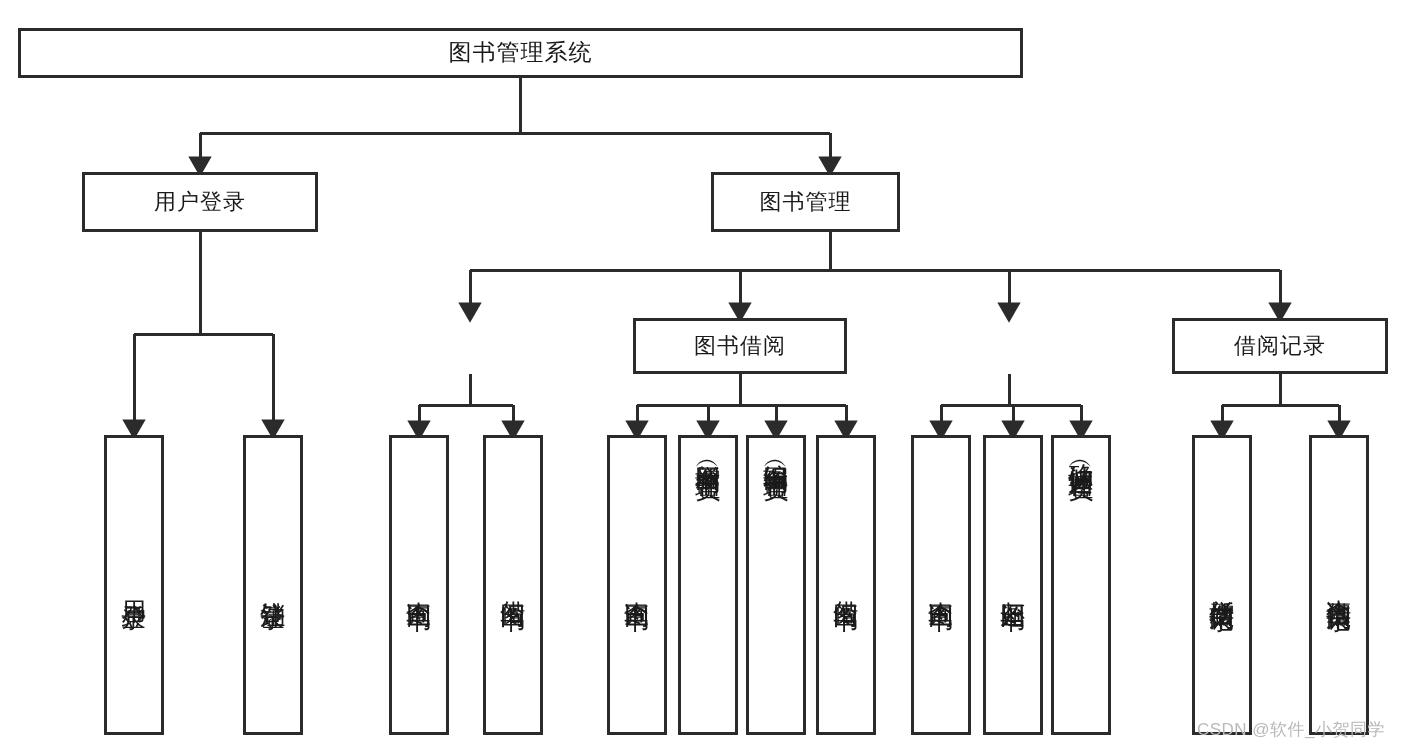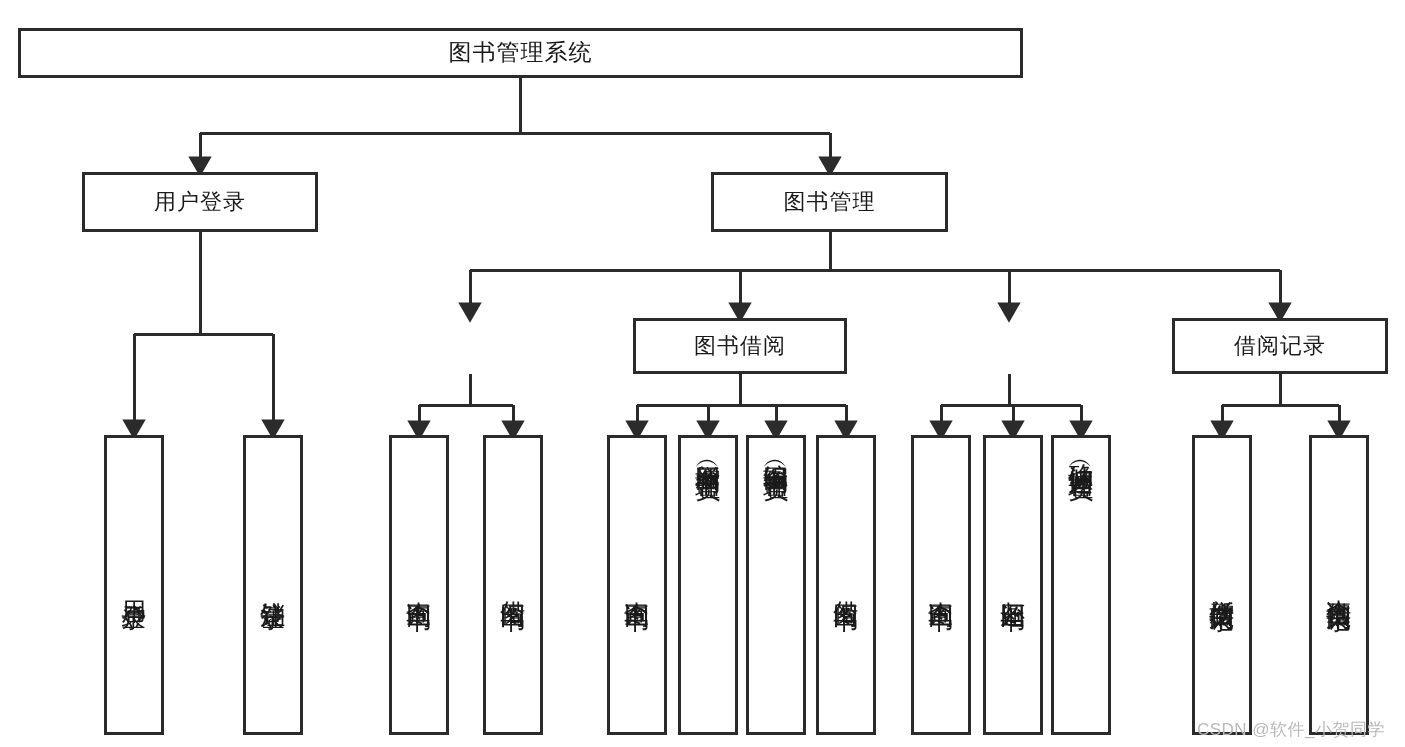--- a/index.html
+++ b/index.html
@@ -133,21 +133,21 @@
   </svg>
 
   <div class="node horiz root" style="left:18px; top:12px; width:1005px; height:50px;margin-top:16px;">
     <span class="node-label">图书管理系统</span>
   </div>
 
   <div class="node horiz" style="left:82px; top:172px; width:236px; height:60px;">
     <span class="node-label">用户登录</span>
   </div>
 
-  <div class="node horiz" style="left:711px; top:172px; width:237px; height:60px;">
+  <div class="node horiz" style="left:711px; top:172px; width:189px; height:60px;">
     <span class="node-label">图书管理</span>
   </div>
 
 
   <div class="node horiz" style="left:633px; top:318px; width:214px; height:56px;">
     <span class="node-label">图书借阅</span>
   </div>
 
 
   <div class="node horiz" style="left:1172px; top:318px; width:216px; height:56px;">

